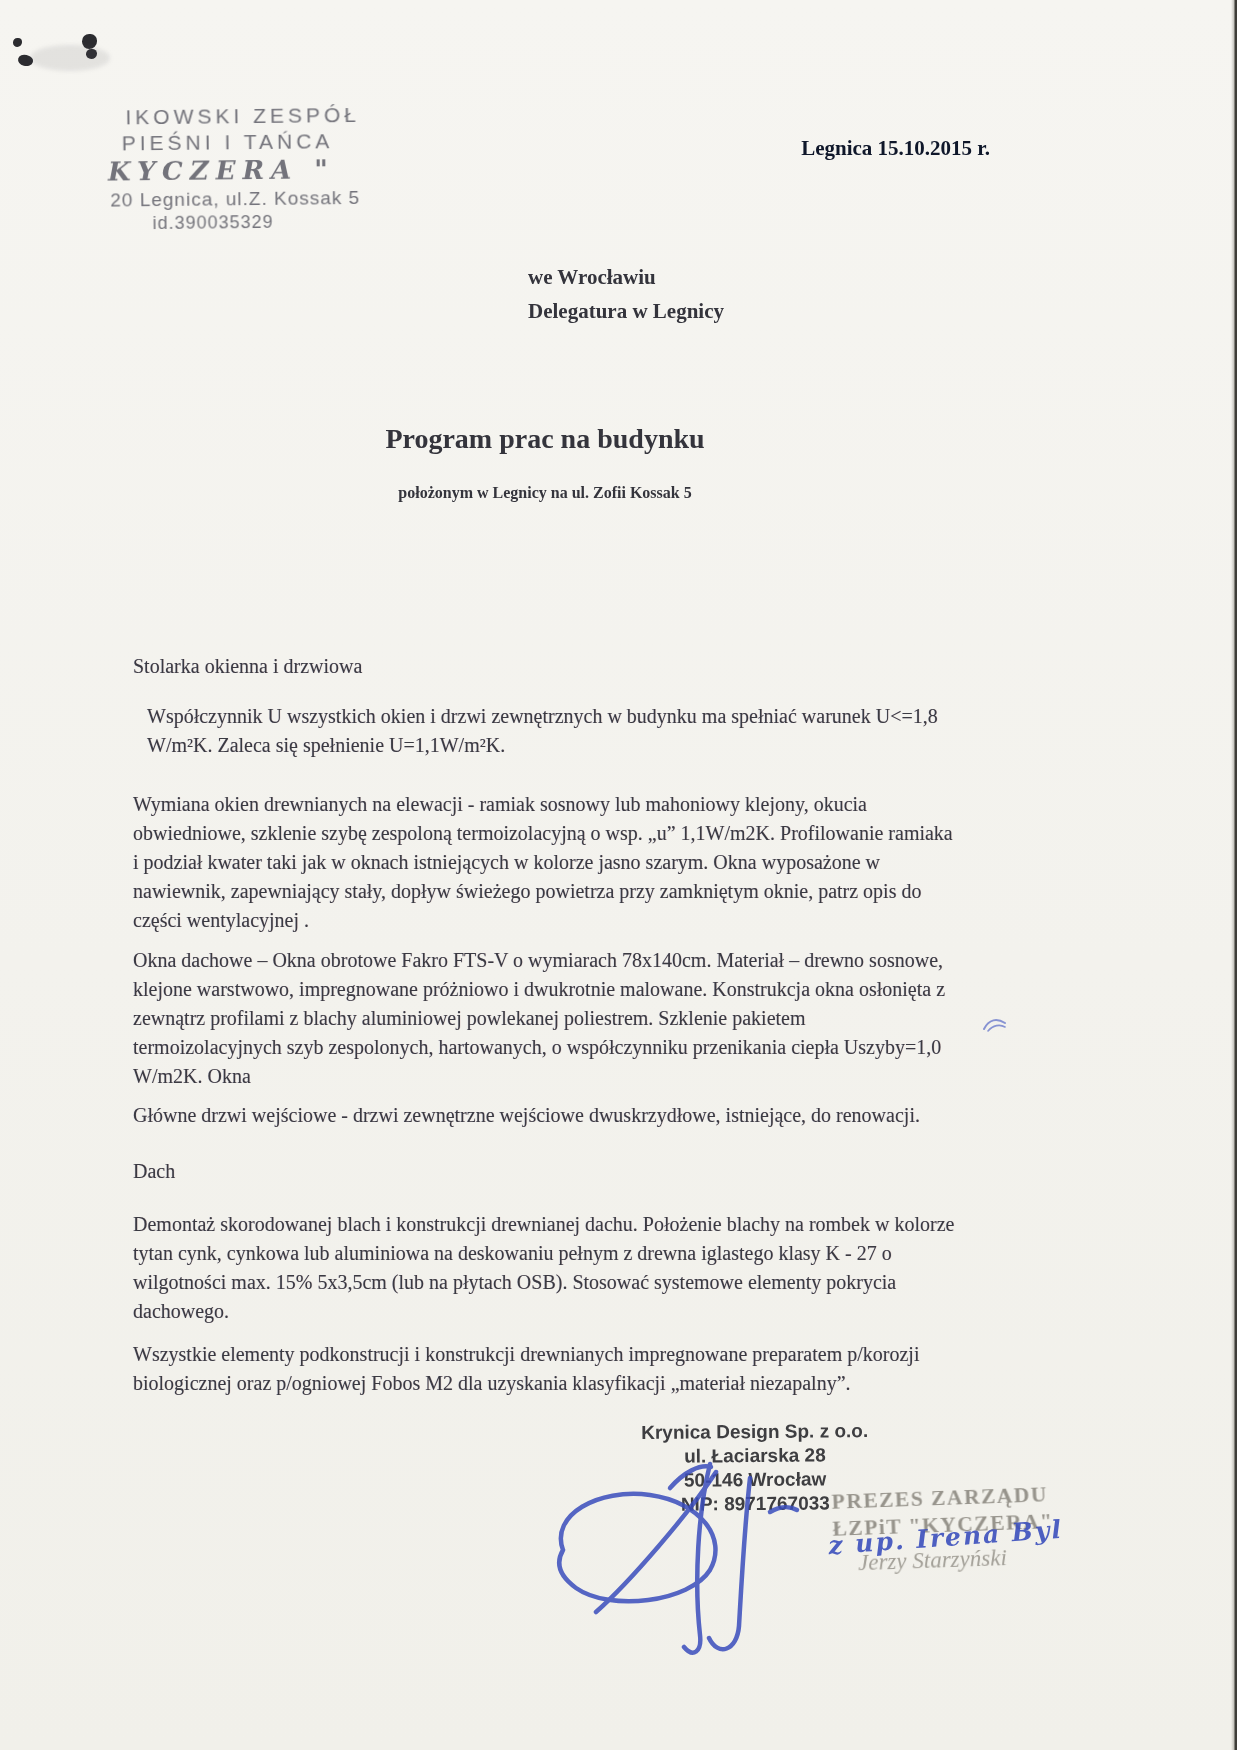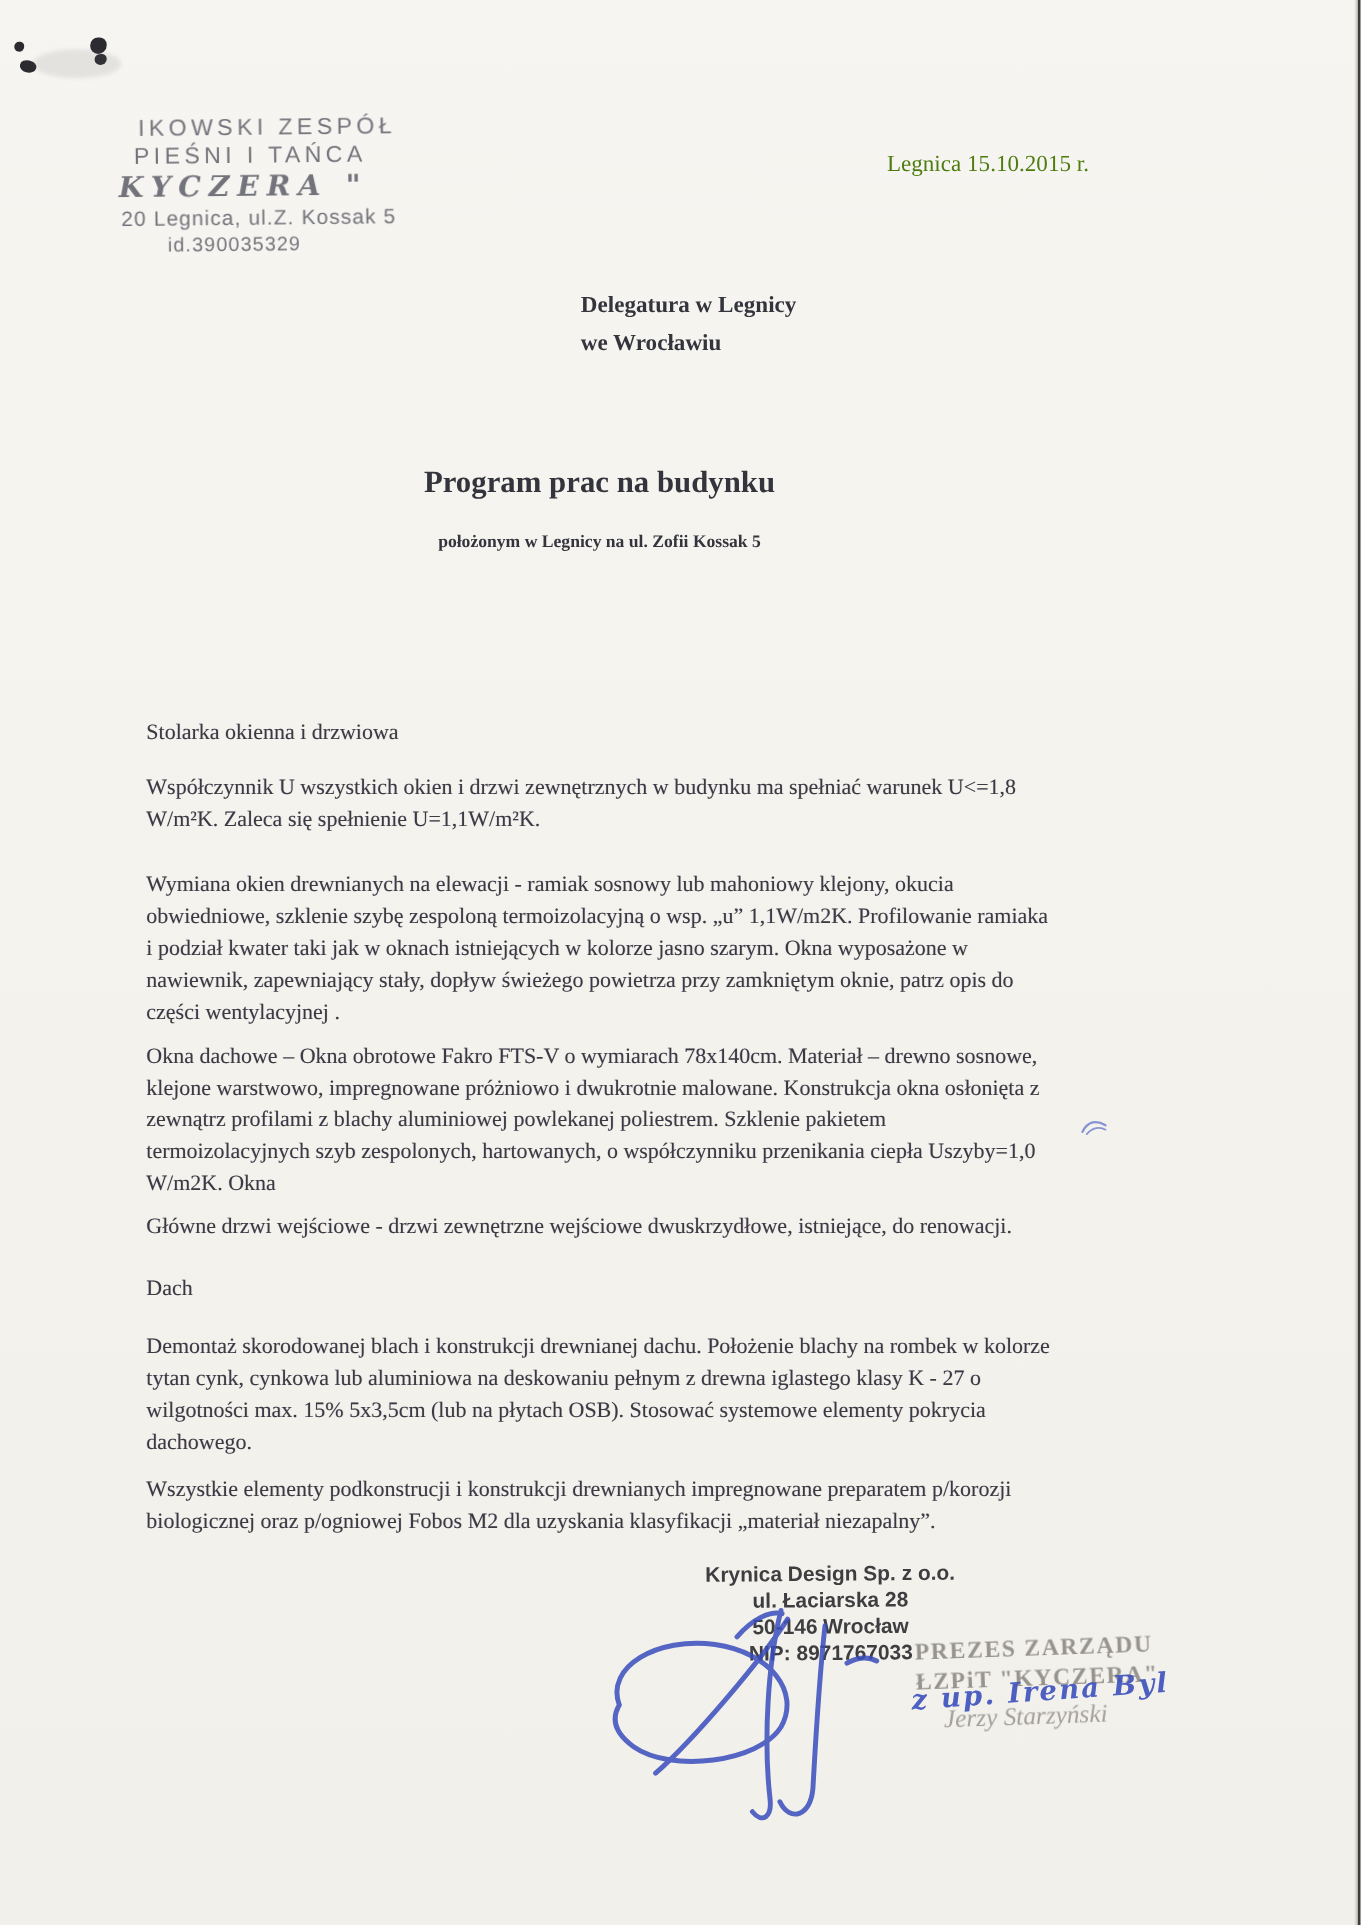--- a/index.html
+++ b/index.html
@@ -28,21 +28,21 @@
   .sender-stamp .st2 { font-size: 21px; letter-spacing: 4px; margin-left: 10px; margin-top: 2px; }
   .sender-stamp .st3 {
     font-family: "DejaVu Serif", serif; font-style: italic; font-weight: bold;
     font-size: 26px; letter-spacing: 7px; margin-top: 1px; margin-left: -4px;
   }
   .sender-stamp .st4 { font-size: 19px; letter-spacing: 1px; margin-top: 3px; margin-left: -2px; }
   .sender-stamp .st5 { font-size: 18px; letter-spacing: 1px; margin-top: 2px; margin-left: 40px; }
 
   .letter-date {
     position: absolute; left: 700px; top: 136px; width: 290px;
-    text-align: right; font-size: 21px; color: #4d7c0f;
+    text-align: right; font-size: 21px; color: #0f172a; font-weight: bold;
   }
 
   .recipient {
     position: absolute; left: 528px; top: 260px; width: 330px;
     font-weight: bold; font-size: 21px; line-height: 34px; color: #34343c;
   }
 
   .headings {
     position: absolute; left: 120px; top: 406px; width: 850px;
     text-align: center; font-weight: bold; color: #34343c;
@@ -51,21 +51,21 @@
   .headings .h-title   { font-size: 28px; margin-top: 17px; }
   .headings .h-loc     { font-size: 16px; margin-top: 29px; }
 
   .body-text {
     position: absolute; left: 133px; width: 952px;
     font-size: 20px; line-height: 29px; color: #3a3a42;
     white-space: pre-line;
     text-shadow: 0.5px 0 rgba(150,40,40,0.15), -0.5px 0 rgba(40,60,160,0.15);
   }
   .p1 { top: 652px; }
-  .p2 { top: 702px; }
+  .p2 { top: 702px; margin-left: 14px; }
   .p3 { top: 790px; }
   .p4 { top: 946px; }
   .p5 { top: 1101px; }
   .p6 { top: 1157px; }
   .p7 { top: 1210px; }
   .p8 { top: 1340px; }
 
   .company-stamp {
     position: absolute; left: 580px; top: 1420px; width: 350px;
     text-align: center; font-family: "Liberation Sans", sans-serif;
@@ -107,22 +107,22 @@
   <div class="st1">IKOWSKI ZESPÓŁ</div>
   <div class="st2">PIEŚNI I TAŃCA</div>
   <div class="st3">KYCZERA "</div>
   <div class="st4">20 Legnica, ul.Z. Kossak 5</div>
   <div class="st5">id.390035329</div>
 </div>
 
 <div class="letter-date">Legnica 15.10.2015 r.</div>
 
 <div class="recipient">
+  <div>we Wrocławiu</div>
   <div>Delegatura w Legnicy</div>
-  <div>we Wrocławiu</div>
 </div>
 
 <div class="headings">
   <div class="h-title">Program prac na budynku</div>
   <div class="h-loc">położonym w Legnicy na ul. Zofii Kossak 5</div>
 </div>
 
 <div class="body-text p1">Stolarka okienna i drzwiowa</div>
 <div class="body-text p2">Współczynnik U wszystkich okien i drzwi zewnętrznych w budynku ma spełniać warunek  U&lt;=1,8
 W/m²K. Zaleca się spełnienie U=1,1W/m²K.</div>

